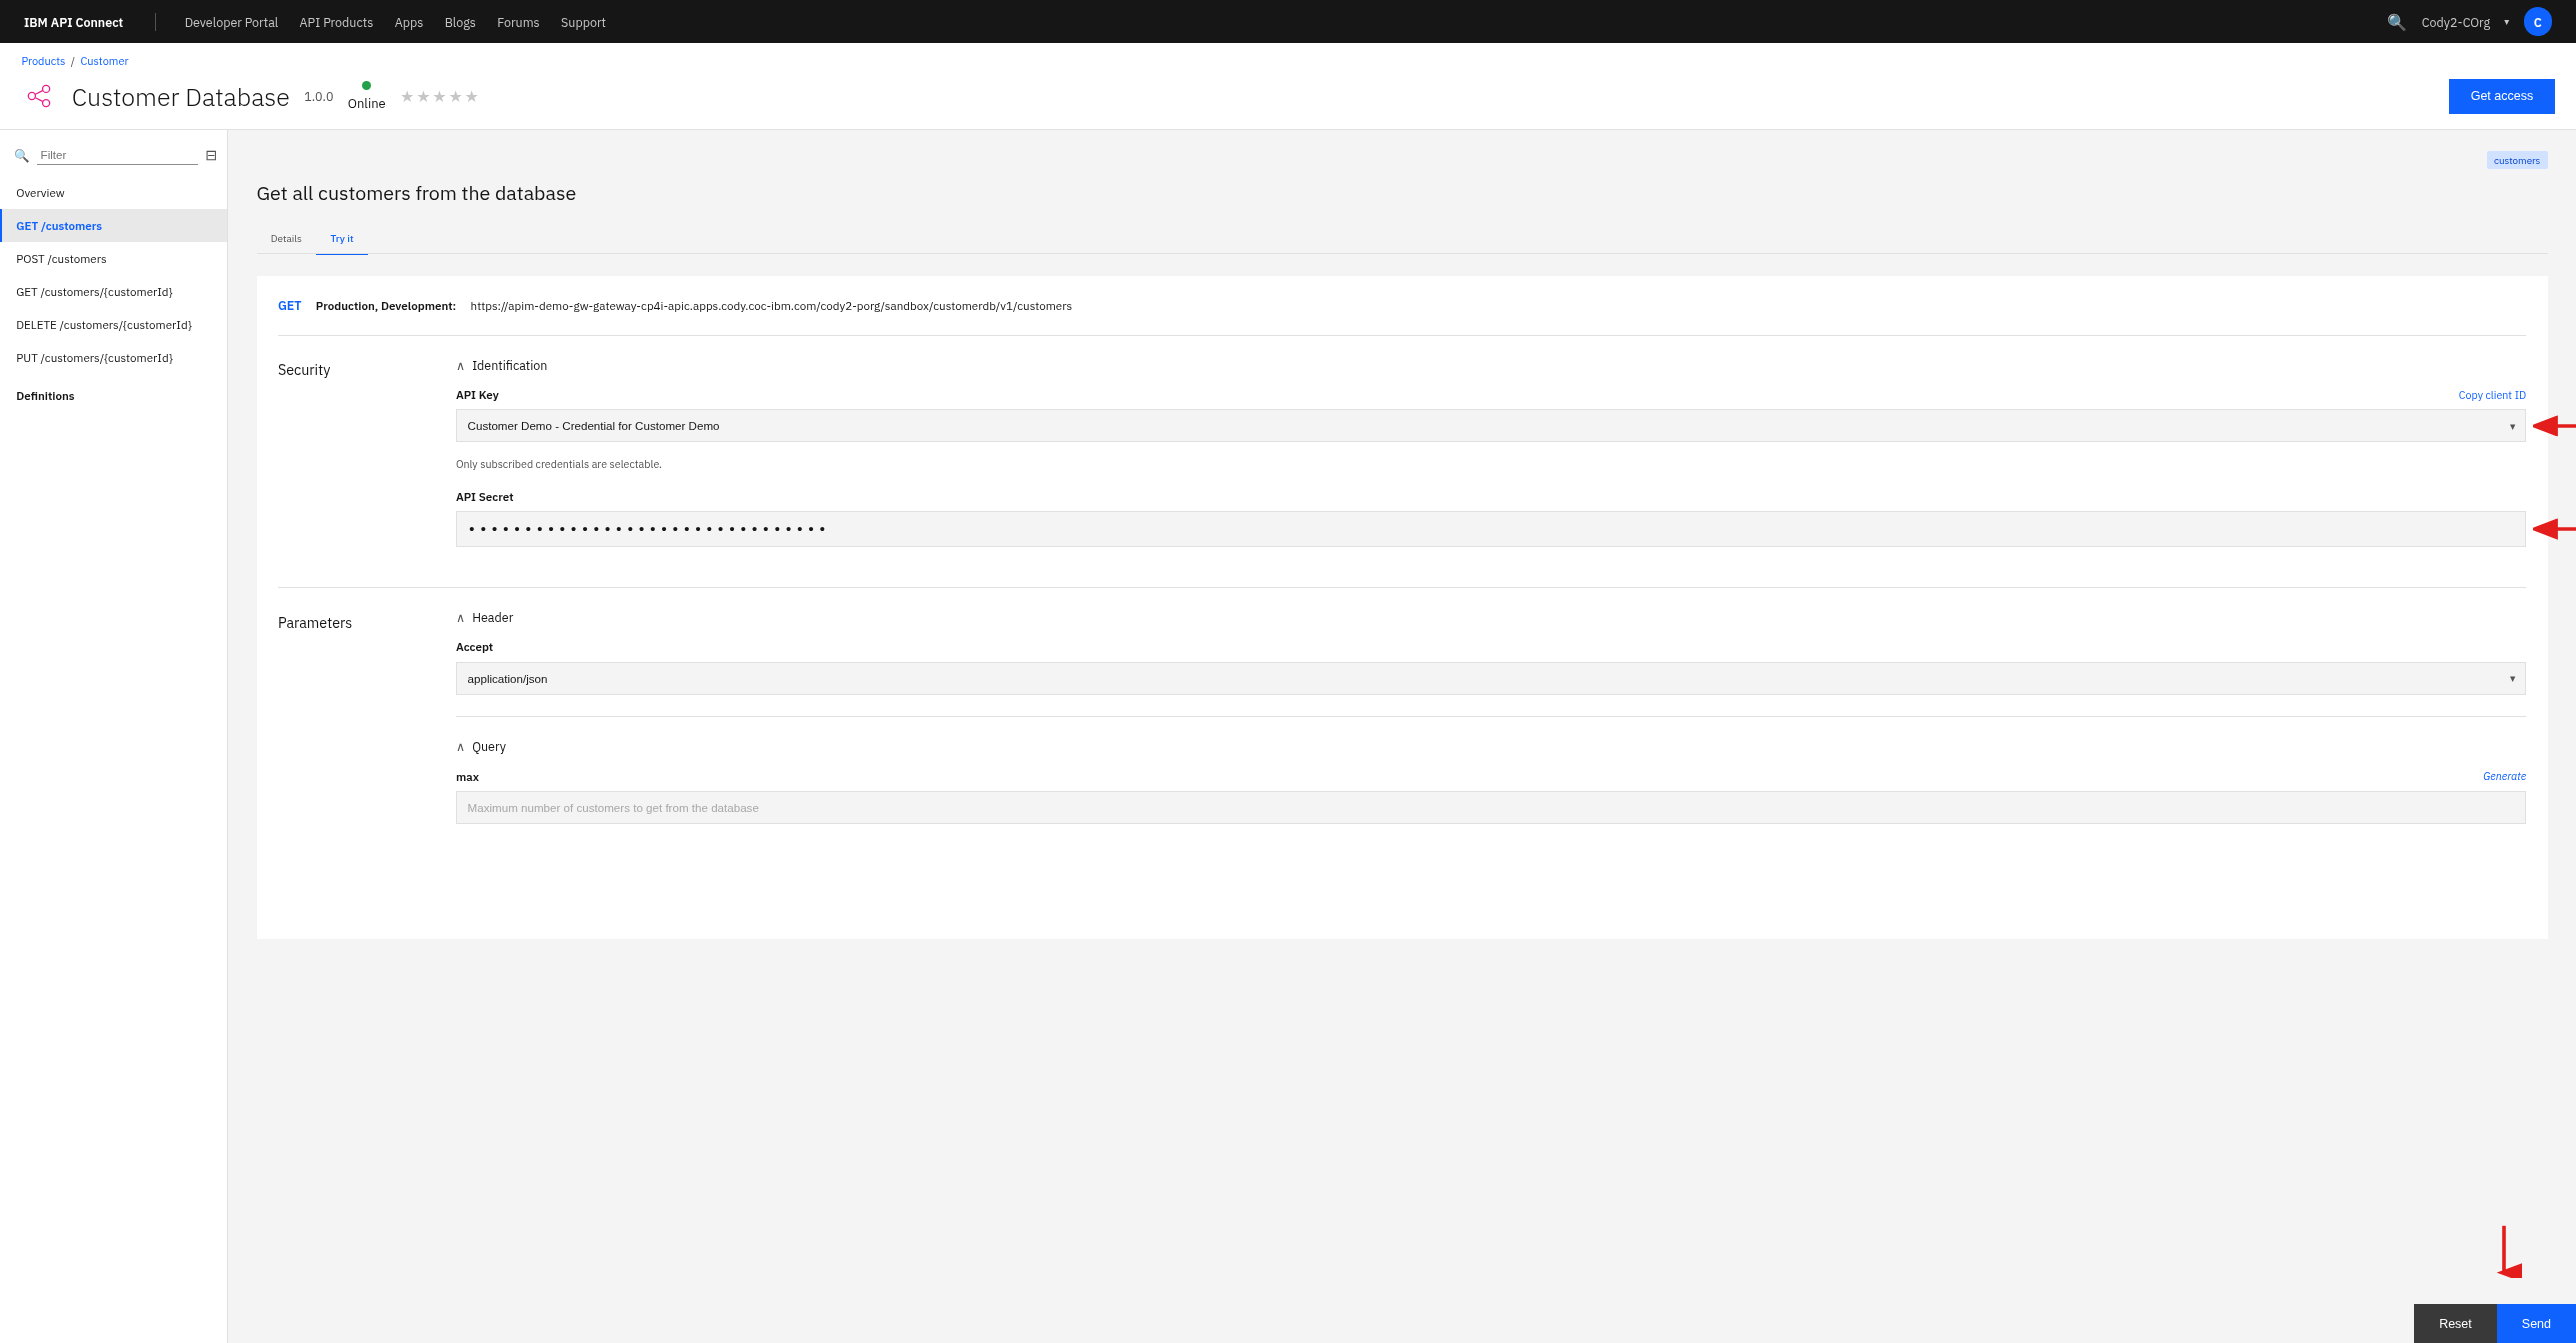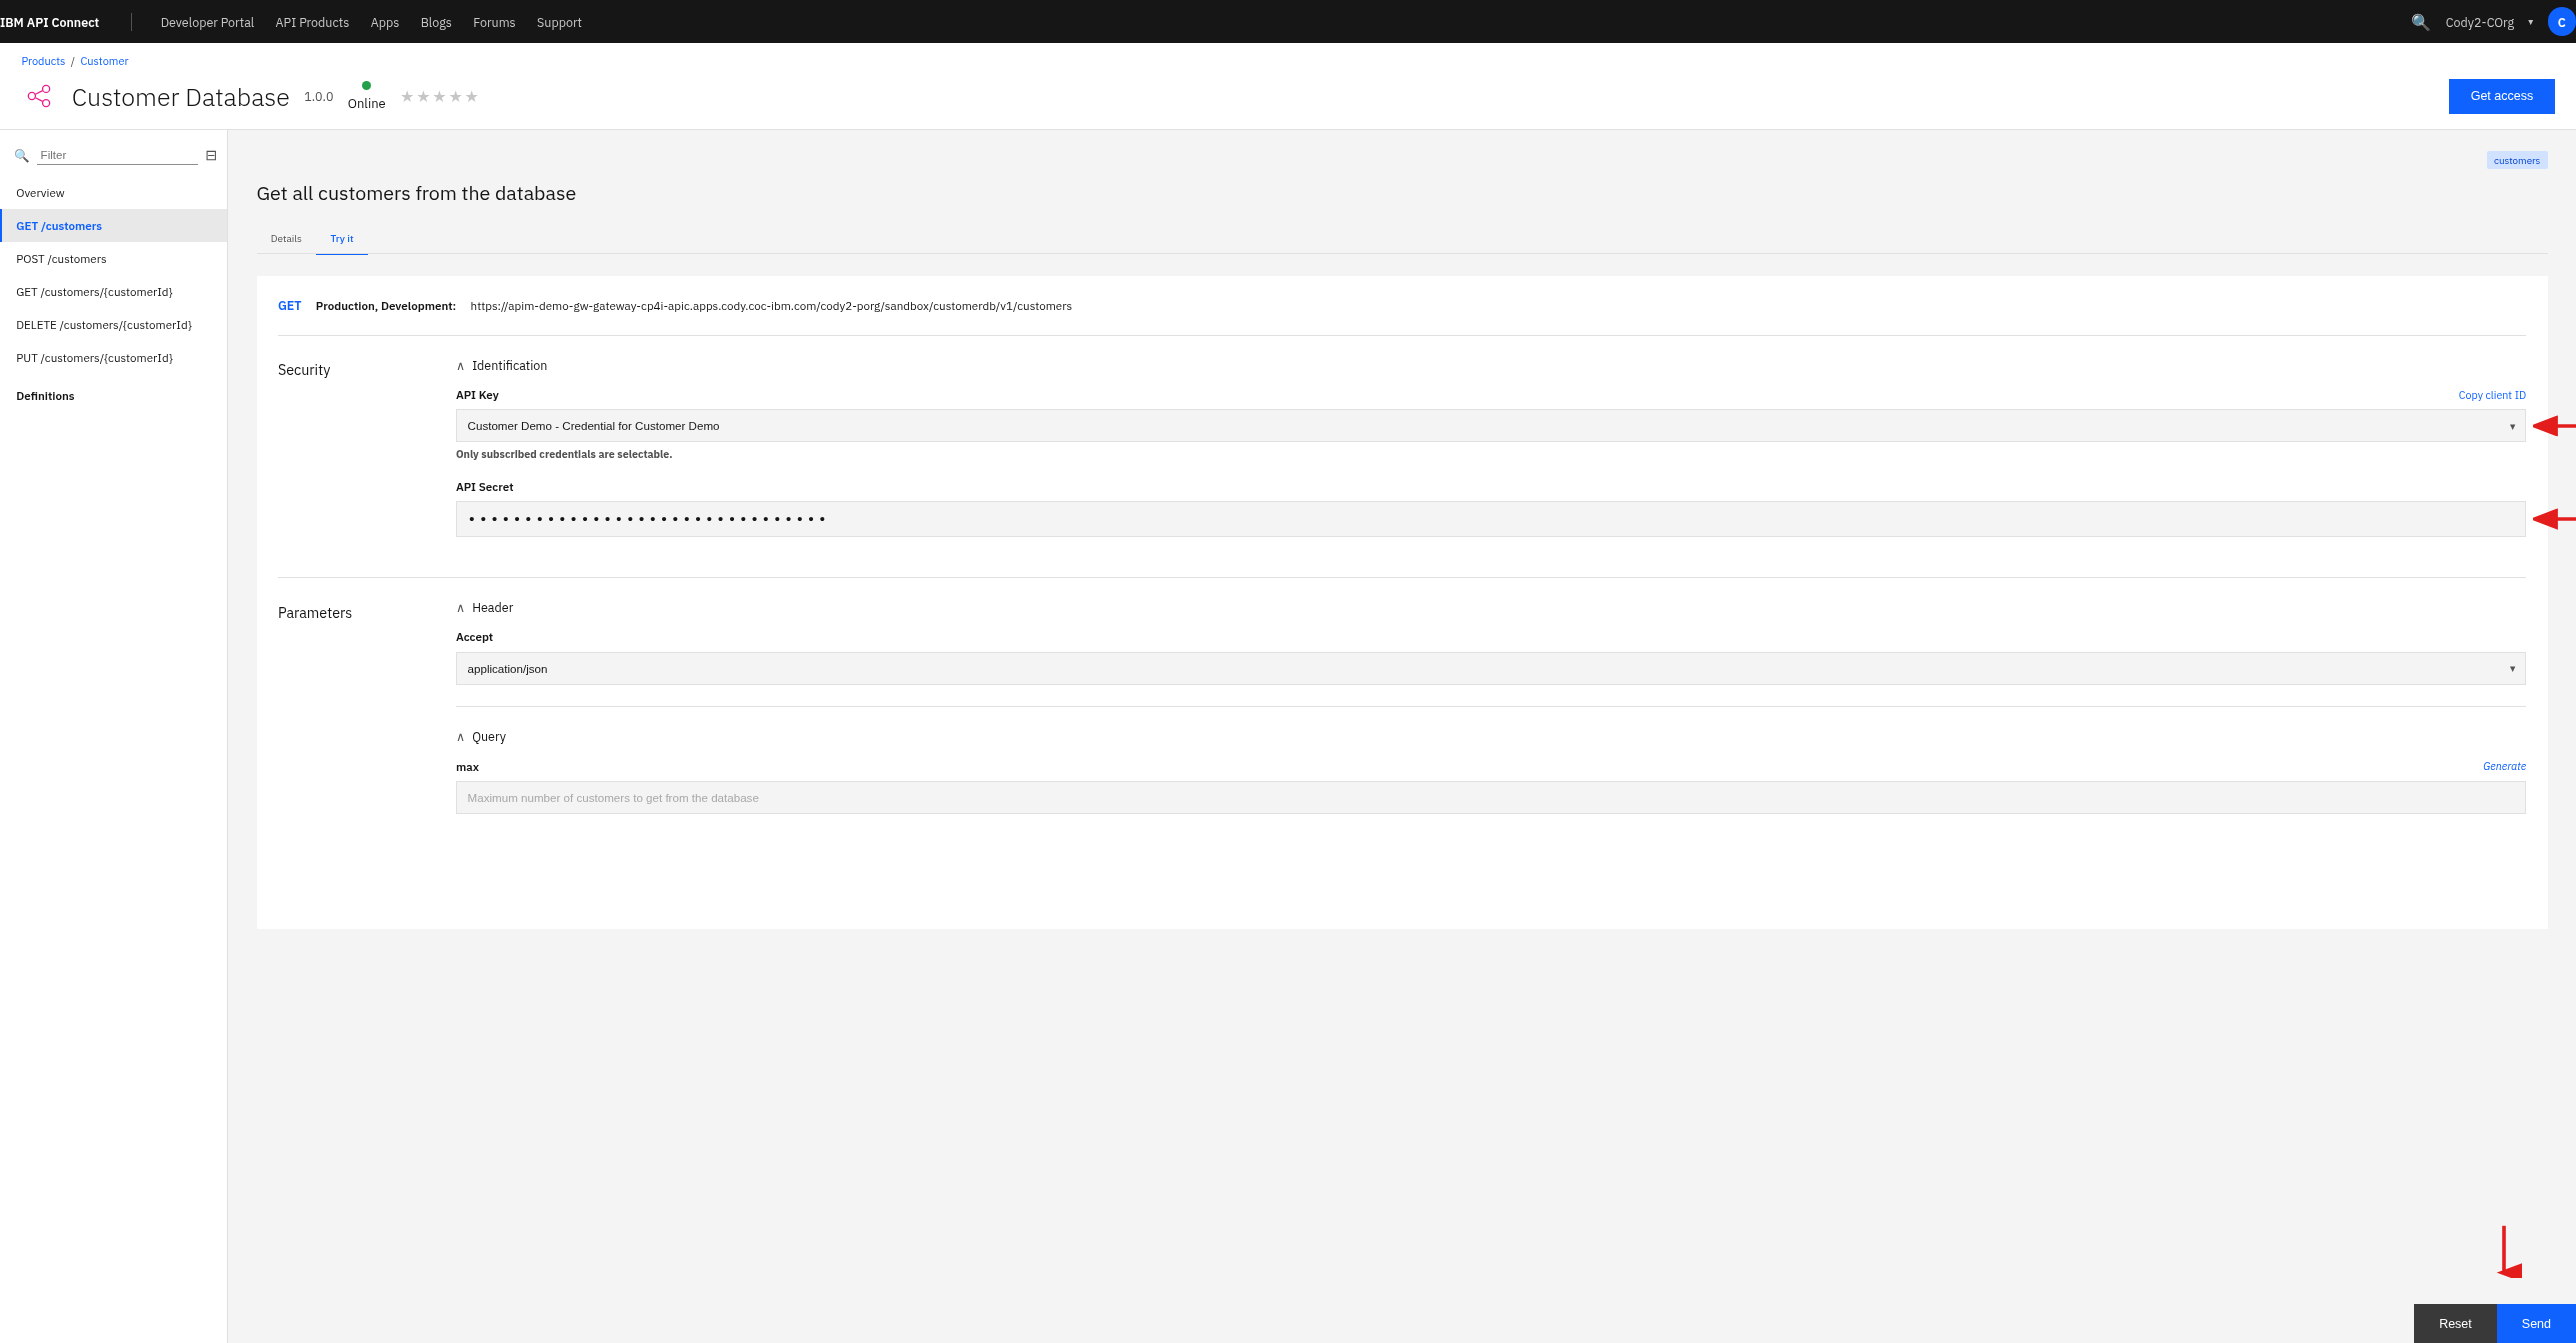--- a/index.html
+++ b/index.html
@@ -4,21 +4,21 @@
   <style>
     * { box-sizing: border-box; margin: 0; padding: 0; }
     body { font-family: 'IBM Plex Sans', Arial, sans-serif; font-size: 12.5px; background: #f4f4f4; color: #161616; }
 
     
     .topnav {
       background: #161616;
       color: #fff;
       display: flex;
       align-items: center;
-      padding: 0 0;
+      padding: 0 24px;
       height: 43px;
       gap: 21.4px;
     }
     .topnav-brand {
       color: #fff;
       font-weight: 600;
       font-size: 12.5px;
       white-space: nowrap;
       margin-right: 3.6px;
     }
@@ -310,22 +310,21 @@
       top: 50%;
       transform: translateY(-50%);
       pointer-events: none;
       font-size: 10.7px;
       color: #525252;
     }
 
     .hint-text {
       font-size: 10.7px;
       color: #525252;
-      margin-top: 5px;
-      font-weight: bold;
+      margin-top: 15px;
     }
 
     .text-input {
       width: 100%;
       padding: 9px 10.7px;
       border: 0.9px solid #e0e0e0;
       background: #f4f4f4;
       font-size: 11.6px;
       color: #161616;
       outline: none;

